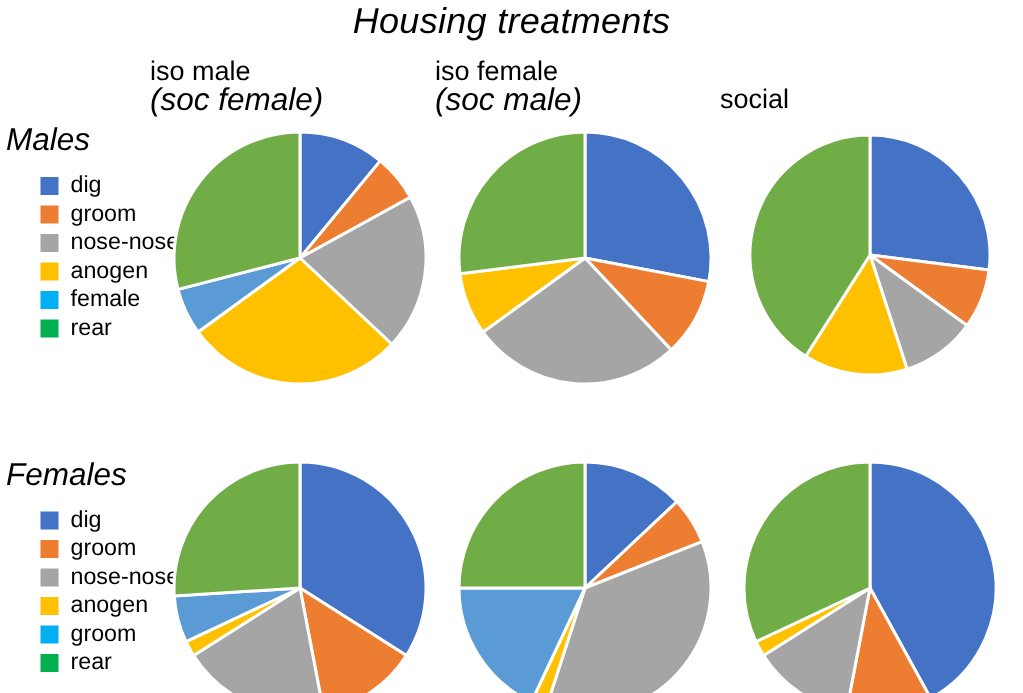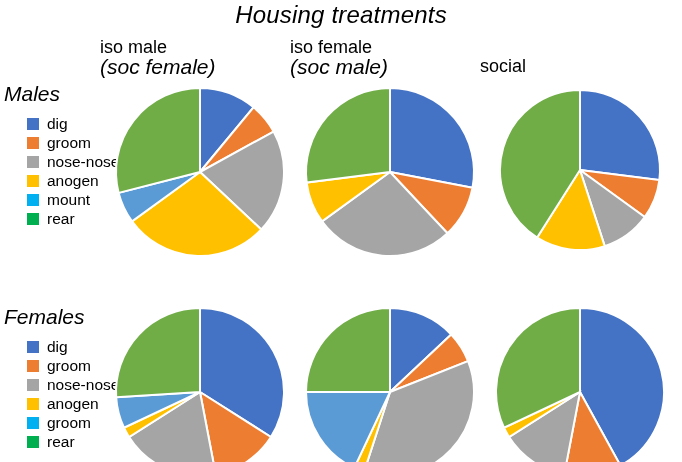--- a/index.html
+++ b/index.html
@@ -108,21 +108,21 @@
       <div class="legend-row">
         <span class="swatch" style="background: rgb(165, 165, 165);"></span>
         <span class="legend-text">nose-nose</span>
       </div>
       <div class="legend-row">
         <span class="swatch" style="background: rgb(255, 192, 0);"></span>
         <span class="legend-text">anogen</span>
       </div>
       <div class="legend-row">
         <span class="swatch" style="background: rgb(0, 176, 240);"></span>
-        <span class="legend-text">mount</span>
+        <span class="legend-text">female</span>
       </div>
       <div class="legend-row">
         <span class="swatch" style="background: rgb(0, 176, 80);"></span>
         <span class="legend-text">rear</span>
       </div>
     </div>
   <div class="legend" id="legend-females" style="top:337px;">
       <div class="legend-row">
         <span class="swatch" style="background: rgb(68, 114, 196);"></span>
         <span class="legend-text">dig</span>

